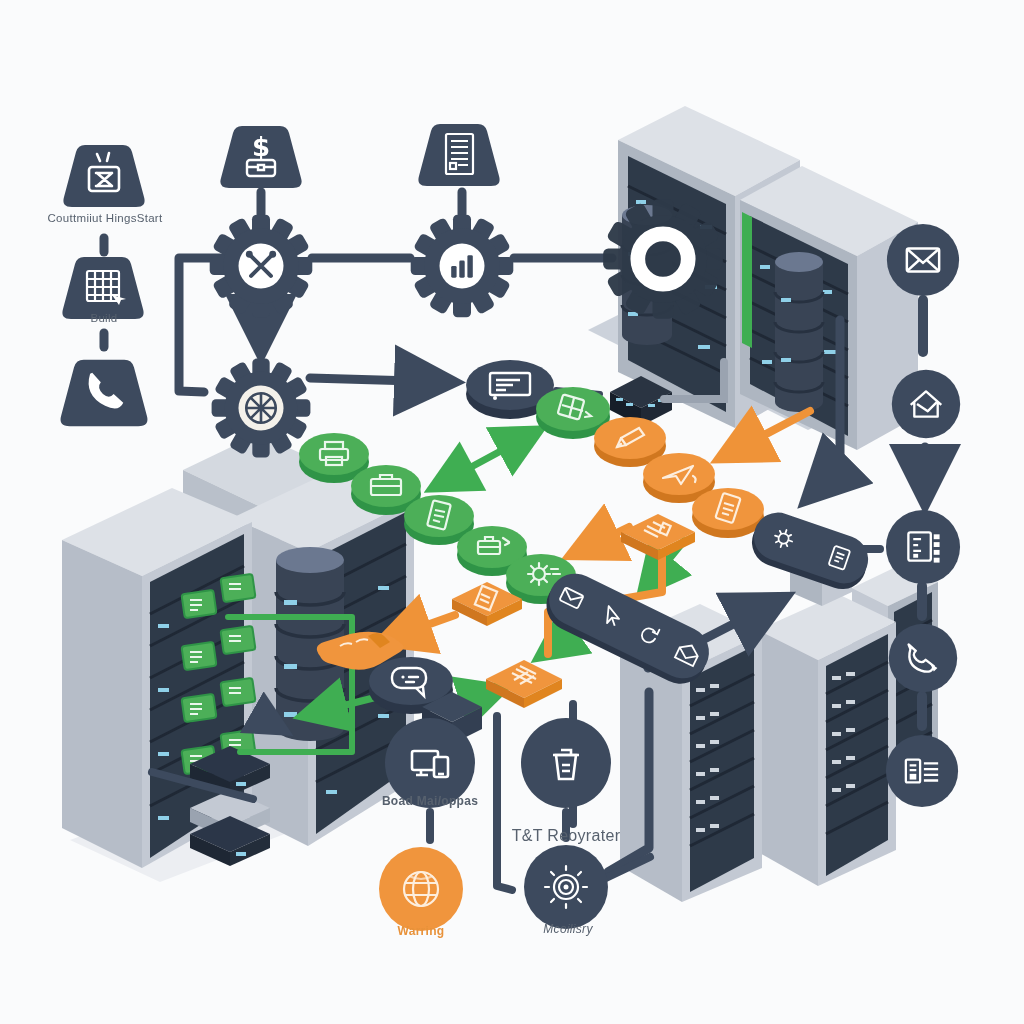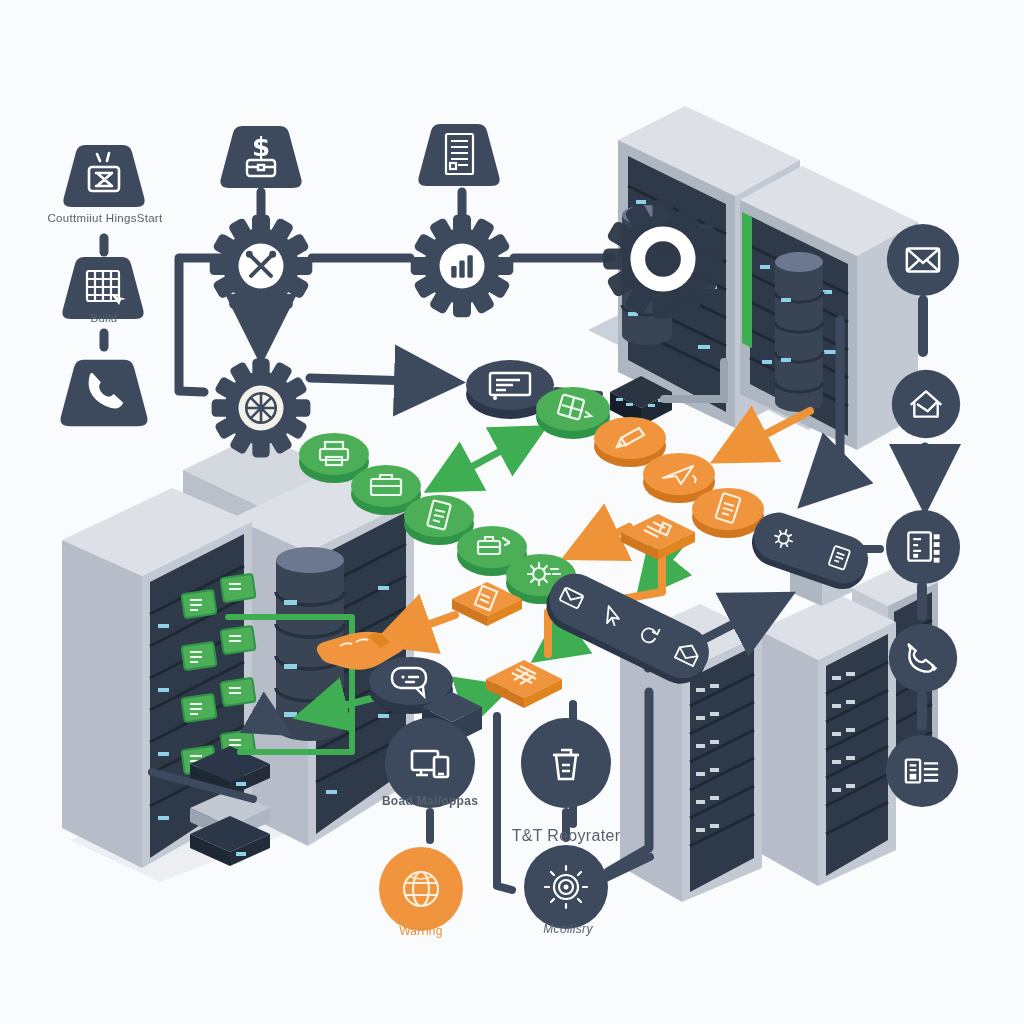--- a/index.html
+++ b/index.html
@@ -1,21 +1,21 @@
 <!DOCTYPE html>
 <html><head>
 <meta charset="utf-8">
 <style>
   html,body{margin:0;padding:0;background:#fff;}
   .scene{position:relative;width:1024px;height:1024px;margin:0 auto;background:#fafbfc;overflow:hidden;
          font-family:"Liberation Sans", sans-serif;}
   .abs{position:absolute;}
   svg{display:block;overflow:visible;}
   .lbl{position:absolute;text-align:center;font-size:11.5px;color:#57616e;letter-spacing:.3px;}
-  .lbl.orange{color:#e8923a;font-weight:normal;}
+  .lbl.orange{color:#e8923a;font-weight:bold;}
   .pill{position:absolute;background:#3d4a5e;border-radius:28px;display:flex;align-items:center;
         justify-content:space-around;box-shadow:0 6px 0 #2b3648;}
   .pill svg{flex:0 0 auto;}
 </style>
 </head>
 <body>
 
 <div class="scene">
 
 <div class="abs" style="left:0;top:0;width:1024px;height:1024px;">

